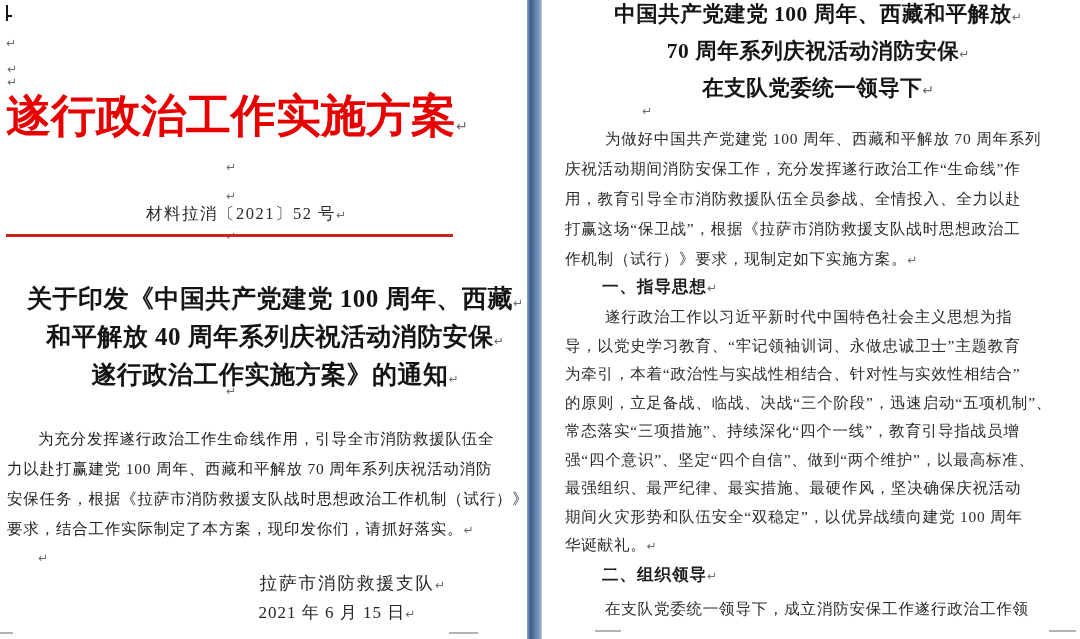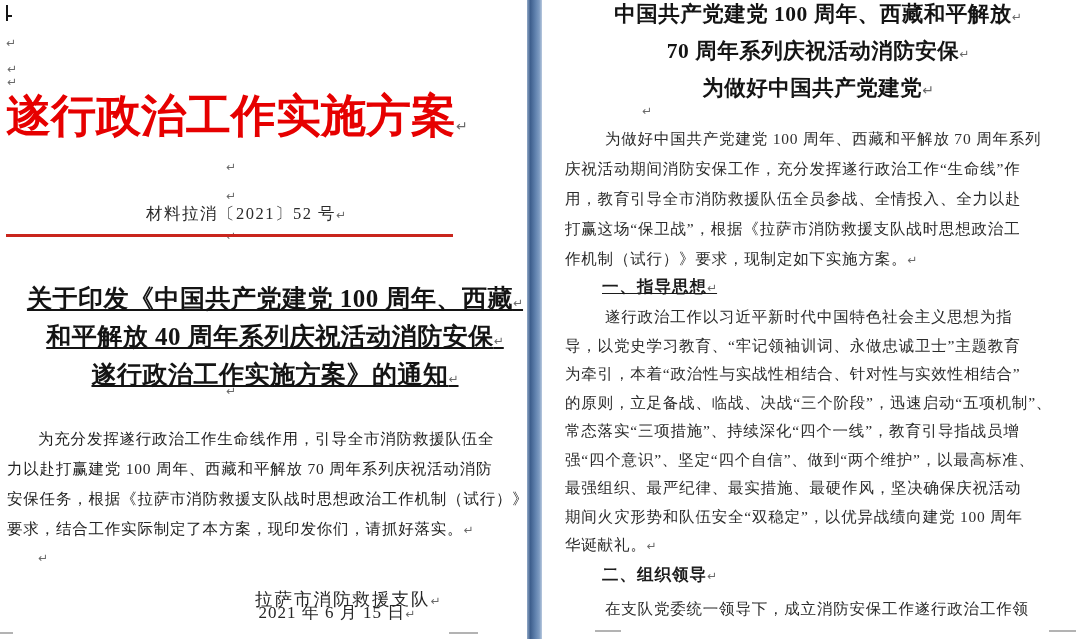--- a/index.html
+++ b/index.html
@@ -19,40 +19,40 @@
   .lp-m1{left:6px;top:36px;}
   .lp-m2{left:7px;top:62px;}
   .lp-m3{left:7px;top:75px;}
   .lp-header{left:6px;top:88px;width:520px;font-size:45px;font-weight:bold;color:#e60000;
              letter-spacing:0px;white-space:nowrap;line-height:56px;}
   .lp-mc{left:0;top:0;width:462px;text-align:center;}
   .lp-mc1{top:157px;} .lp-mc2{top:186px;} .lp-mc3{top:226px;} .lp-mc4{top:381px;}
   .lp-docnum{left:12px;top:203px;width:468px;text-align:center;font-size:16.5px;letter-spacing:1.5px;color:#2a2a2a;}
   .lp-rule{left:6px;top:234px;width:447px;height:3px;background:#c9251d;}
   .lp-title{left:0;top:282px;width:550px;text-align:center;font-size:25px;font-weight:bold;
-            line-height:33px;color:#141414;letter-spacing:0.5px;text-decoration:underline;}
+            line-height:33px;color:#141414;letter-spacing:0.5px;}
   .lp-salutation{left:7px;top:400px;font-size:16.5px;letter-spacing:1px;}
   .lp-body{left:7px;top:424px;width:512px;font-size:15.5px;line-height:30px;letter-spacing:0.8px;
            white-space:pre;text-indent:2em;color:#222222;}
   .lp-m5{left:38px;top:551px;}
-  .lp-signature{left:255px;top:571px;width:190px;text-align:left;font-size:17.5px;letter-spacing:2px;margin-top:16px;}
+  .lp-signature{left:255px;top:571px;width:190px;text-align:right;font-size:17.5px;letter-spacing:2px;}
   .lp-date{left:242px;top:601px;width:190px;text-align:center;font-size:17px;letter-spacing:1px;}
   .crop{position:absolute;height:2px;background:#b3b3b3;}
   .lp-crop1{left:0;top:632px;width:13px;}
   .lp-crop2{left:449px;top:632px;width:29px;}
   
   .rp-title{left:0;top:-3px;width:538px;padding-left:14px;box-sizing:border-box;text-align:center;
             font-size:21.5px;font-weight:bold;line-height:34px;color:#141414;letter-spacing:0.5px;}
   .rp-m1{left:100px;top:104px;}
   .rp-para{white-space:pre;font-size:15.5px;letter-spacing:0.8px;color:#2b2b2b;text-indent:40px;}
   .rp-para1{left:23px;top:124px;width:512px;line-height:30px;}
   .rp-para2{left:23px;top:303px;width:512px;line-height:28.5px;}
   .rp-para3{left:23px;top:594px;width:512px;line-height:29px;}
   .rp-h{font-size:16.5px;font-weight:bold;letter-spacing:1px;color:#1c1c1c;}
-  .rp-h1{left:60px;top:276px;text-decoration:underline;}
+  .rp-h1{left:60px;top:276px;}
   .rp-h2{left:60px;top:564px;}
   .rp-crop1{left:53px;top:630px;width:26px;}
   .rp-crop2{left:507px;top:630px;width:27px;}
 </style>
 </head>
 <body>
 
 <div class="screen">
 
   <section class="page page-left">
@@ -94,21 +94,21 @@
     <div class="crop lp-crop1"></div>
     <div class="crop lp-crop2"></div>
   </section>
 
   <div class="page-gap"></div>
 
   <section class="page page-right">
     <div class="abs rp-title">
       <div><span>中国共产党建党 100 周年、西藏和平解放</span><span class="pm">↵</span></div>
       <div><span>70 周年系列庆祝活动消防安保</span><span class="pm">↵</span></div>
-      <div><span>为做好中国共产党建党</span><span class="pm pm-lg">↵</span></div>
+      <div><span>在支队党委统一领导下</span><span class="pm pm-lg">↵</span></div>
     </div>
 
     <span class="abs pm rp-m1">↵</span>
 
     <div class="abs rp-para rp-para1"><span>为做好中国共产党建党 100 周年、西藏和平解放 70 周年系列
 庆祝活动期间消防安保工作，充分发挥遂行政治工作“生命线”作
 用，教育引导全市消防救援队伍全员参战、全情投入、全力以赴
 打赢这场“保卫战”，根据《拉萨市消防救援支队战时思想政治工
 作机制（试行）》要求，现制定如下实施方案。</span><span class="pm">↵</span></div>
 

